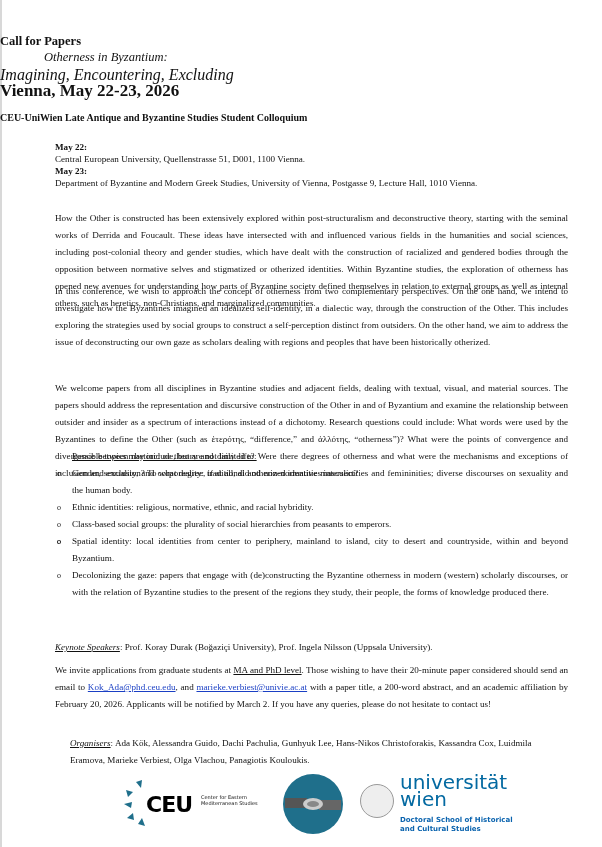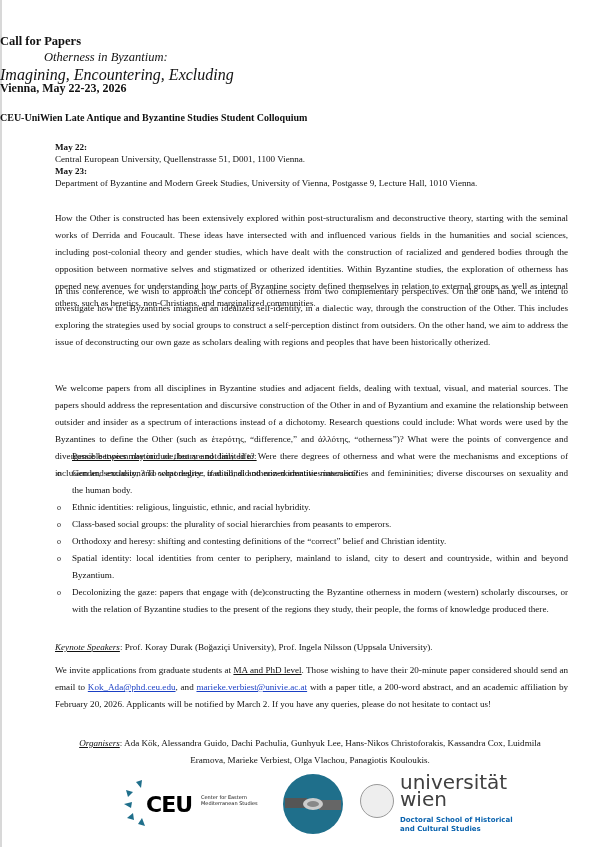--- a/index.html
+++ b/index.html
@@ -4,42 +4,42 @@
 <style>
   html, body { margin:0; padding:0; background:#ffffff; }
   body { width:602px; height:847px; position:relative; overflow:hidden;
          font-family:"Liberation Serif","DejaVu Serif",serif; color:#111; }
   .edge { position:absolute; left:0; top:0; width:2px; height:847px; background:#d8d8d8; }
   .page { position:absolute; left:0; top:0; width:602px; height:847px; }
   .hdr { position:absolute; left:0; width:602px; }
   .t1 { top:34px; font-size:12.5px; font-weight:bold; }
   .t2 { top:50px; font-size:12.5px; font-style:italic;margin-left:44px; }
   .t3 { top:66px; font-size:16px; font-style:italic; }
-  .t4 { top:81px; font-size:12px; font-weight:bold; }
+  .t4 { top:81px; font-size:17px; font-weight:bold; }
   .t5 { top:112px; font-size:10px; font-weight:bold; }
 
   .body { position:absolute; left:55px; width:513px; font-size:9.1px; line-height:12.1px; }
   .blk { position:absolute; left:55px; width:513px; font-size:9.1px; line-height:17px; text-align:justify; }
   .bold { font-weight:bold; }
   .u { text-decoration:underline; }
   .iu { font-style:italic; text-decoration:underline; }
   a.link { color:#1a3fc4; text-decoration:underline; }
   ul.topics { list-style:none; margin:0; padding:0; }
   ul.topics li { position:relative; padding-left:17px; text-align:justify; }
   ul.topics li .bullet { position:absolute; left:2px; top:0; font-size:8px; }
-  .center { text-align:center; }
+  .center { text-align:left; }
 
   .logos { position:absolute; top:770px; left:0; width:602px; height:75px; }
   .ceu { position:absolute; left:124px; top:10px; width:110px; height:50px; }
   .ceu-word { position:absolute; left:22px; top:12px; font-family:"DejaVu Sans",sans-serif; font-weight:bold; font-size:22px; letter-spacing:-1px; color:#000; }
   .ceu-sub { position:absolute; left:77px; top:15px; font-family:"DejaVu Sans",sans-serif; font-size:5px; line-height:5.8px; color:#111; width:70px; }
   .circle { position:absolute; left:283px; top:4px; width:60px; height:60px; border-radius:50%; background:#1f6f8b; overflow:hidden; }
   .uw { position:absolute; left:360px; top:8px; width:180px; height:65px; }
   .seal { position:absolute; left:0; top:6px; width:32px; height:32px; border-radius:50%; border:1.5px solid #9a9a9a; background:#eee; }
-  .uw-name { position:absolute; left:40px; top:-4px; font-family:"DejaVu Sans",sans-serif; font-size:20px; line-height:17px; color:#404040; }
+  .uw-name { position:absolute; left:40px; top:-4px; font-family:"DejaVu Sans",sans-serif; font-size:20px; line-height:17px; color:#0369a1; }
   .uw-sub { position:absolute; left:40px; top:38px; font-family:"DejaVu Sans",sans-serif; font-weight:bold; font-size:7px; line-height:9px; color:#0a63ae; }
 </style>
 </head>
 <body>
 
 <div class="edge"></div>
 <div class="page">
 
   <div class="hdr t1">Call for Papers</div>
   <div class="hdr t2">Otherness in Byzantium:</div>
@@ -55,23 +55,23 @@
   </div>
 
   <div class="blk" style="top:210px;">How the Other is constructed has been extensively explored within post-structuralism and deconstructive theory, starting with the seminal works of Derrida and Foucault. These ideas have intersected with and influenced various fields in the humanities and social sciences, including post-colonial theory and gender studies, which have dealt with the construction of racialized and gendered bodies through the opposition between normative selves and stigmatized or otherized identities. Within Byzantine studies, the exploration of otherness has opened new avenues for understanding how parts of Byzantine society defined themselves in relation to external groups as well as internal others, such as heretics, non-Christians, and marginalized communities.</div>
   <div class="blk" style="top:283px;">In this conference, we wish to approach the concept of otherness from two complementary perspectives. On the one hand, we intend to investigate how the Byzantines imagined an idealized self-identity, in a dialectic way, through the construction of the Other. This includes exploring the strategies used by social groups to construct a self-perception distinct from outsiders. On the other hand, we aim to address the issue of deconstructing our own gaze as scholars dealing with regions and peoples that have been historically otherized.</div>
   <div class="blk" style="top:380px;">We welcome papers from all disciplines in Byzantine studies and adjacent fields, dealing with textual, visual, and material sources. The papers should address the representation and discursive construction of the Other in and of Byzantium and examine the relationship between outsider and insider as a spectrum of interactions instead of a dichotomy. Research questions could include: What words were used by the Byzantines to define the Other (such as ἑτερότης, “difference,” and ἀλλότης, “otherness”)? What were the points of convergence and divergence between rhetoric or theory and daily life? Were there degrees of otherness and what were the mechanisms and exceptions of inclusion and exclusion? To what degree, if at all, did otherized identities intersect?</div>
 
   <div class="blk" style="top:448px;">
     <div class="u" style="padding-left:17px;">Possible topics may include, but are not limited to:</div>
     <ul class="topics">
       <li><span class="bullet">o</span><span>Gender, sexuality, and corporeality: traditional and non-normative masculinities and femininities; diverse discourses on sexuality and the human body.</span></li>
-      <li><span class="bullet">o</span><span>Ethnic identities: religious, linguistic, ethnic, and racial hybridity.</span></li>
+      <li><span class="bullet">o</span><span>Ethnic identities: religious, normative, ethnic, and racial hybridity.</span></li>
       <li><span class="bullet">o</span><span>Class-based social groups: the plurality of social hierarchies from peasants to emperors.</span></li>
-      <li><span class="bullet">o</span><span>Orthodoxy and heresy: shifting and contesting definitions of the “correct” belief and Christian identity.</span></li>
+      <li><span class="bullet">o</span></li>
       <li><span class="bullet">o</span><span>Spatial identity: local identities from center to periphery, mainland to island, city to desert and countryside, within and beyond Byzantium.</span></li>
       <li><span class="bullet">o</span><span>Decolonizing the gaze: papers that engage with (de)constructing the Byzantine otherness in modern (western) scholarly discourses, or with the relation of Byzantine studies to the present of the regions they study, their people, the forms of knowledge produced there.</span></li>
     </ul>
   </div>
 
   <div class="blk" style="top:639px;"><span class="iu">Keynote Speakers</span><span>: Prof. Koray Durak (Boğaziçi University), Prof. Ingela Nilsson (Uppsala University).</span></div>
 
   <div class="blk" style="top:662px;"><span>We invite applications from graduate students at </span><span class="u">MA and PhD level</span><span>. Those wishing to have their 20-minute paper considered should send an email to </span><a class="link">Kok_Ada@phd.ceu.edu</a><span>, and </span><a class="link">marieke.verbiest@univie.ac.at</a><span> with a paper title, a 200-word abstract, and an academic affiliation by February 20, 2026. Applicants will be notified by March 2. If you have any queries, please do not hesitate to contact us!</span></div>
 
   <div class="blk center" style="top:735px; left:70px; width:480px;"><span class="iu">Organisers</span><span>: Ada Kök, Alessandra Guido, Dachi Pachulia, Gunhyuk Lee, Hans-Nikos Christoforakis, Kassandra Cox, Luidmila Eramova, Marieke Verbiest, Olga Vlachou, Panagiotis Kouloukis.</span></div>

